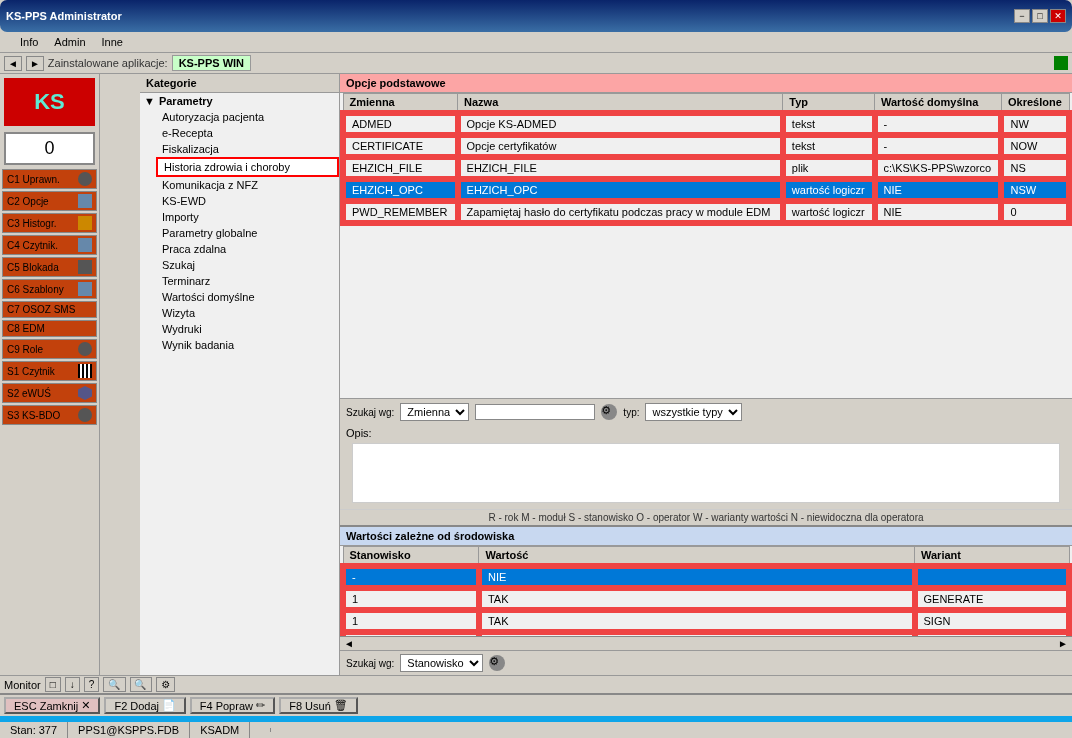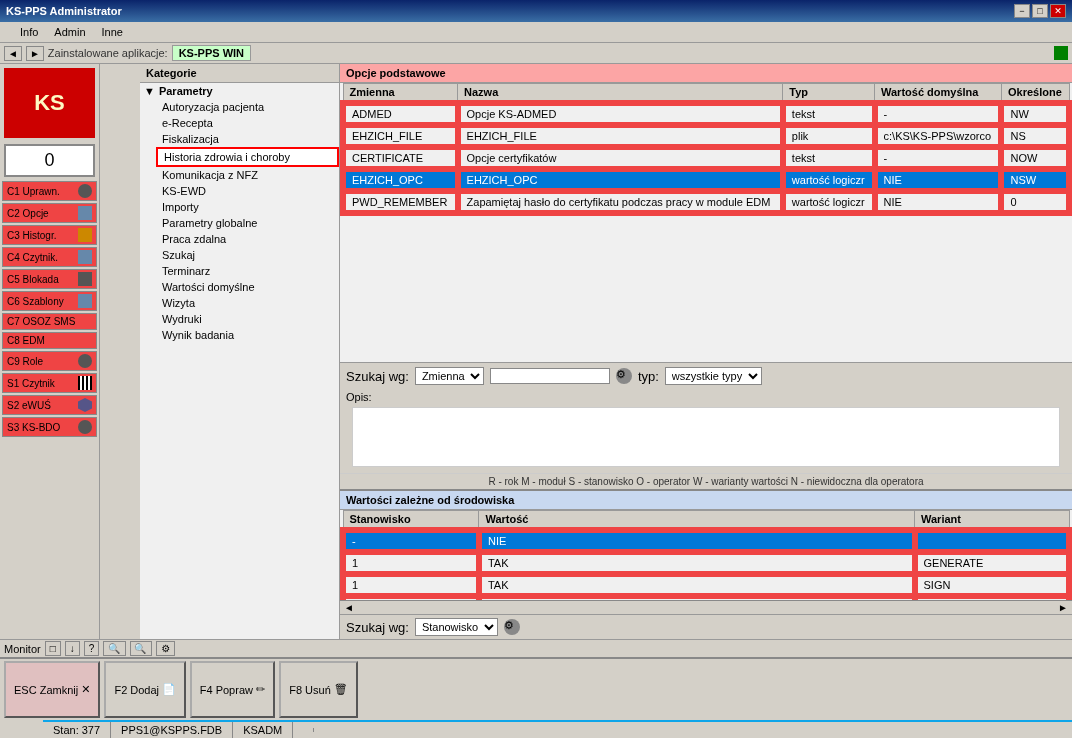--- a/index.html
+++ b/index.html
@@ -5,21 +5,22 @@
     * { box-sizing: border-box; margin: 0; padding: 0; }
     body { font-family: 'Segoe UI', Tahoma, Geneva, Verdana, sans-serif; font-size: 11px; background: #d4d0c8; }
     
     .title-bar {
       background: linear-gradient(to bottom, #0a246a, #3a6ea5);
       color: white;
       padding: 3px 6px;
       display: flex;
       align-items: center;
       justify-content: space-between;
-      height: 22px;
+      height: 32px;
+      border-radius: 7px;
     }
     .title-bar-text { font-size: 11px; font-weight: bold; }
     .title-bar-controls { display: flex; gap: 2px; }
     .title-btn {
       width: 16px; height: 14px;
       background: #d4d0c8;
       border: 1px solid #888;
       font-size: 9px;
       cursor: pointer;
       display: flex; align-items: center; justify-content: center;
@@ -77,48 +78,48 @@
 
     .left-panel {
       width: 100px;
       background: #d4d0c8;
       border-right: 1px solid #999;
       display: flex;
       flex-direction: column;
     }
     .ks-logo {
       background: #c00;
-      color: #fef9c3;
+      color: #5eead4;
       font-size: 22px;
       font-weight: bold;
       text-align: center;
       padding: 8px;
       margin: 4px;
-      height: 70px;
+      height: 48px;
       display: flex;
       align-items: center;
       justify-content: center;
     }
     .counter-box {
       border: 2px solid #888;
       background: white;
       text-align: center;
       font-size: 18px;
       margin: 2px 4px;
       padding: 4px;
     }
     .left-buttons {
       display: flex;
       flex-direction: column;
       gap: 2px;
       padding: 2px;
       flex: 1;
     }
     .left-btn {
-      background: #ef4444;
+      background: #c2410c;
       border: 1px solid #888;
       padding: 2px 4px;
       font-size: 10px;
       cursor: pointer;
       display: flex;
       align-items: center;
       justify-content: space-between;
       text-align: left;
     }
     .btn-icon {
@@ -196,21 +197,21 @@
     tr.selected-blue td { background: #0078d7; color: white; }
 
     .search-bar {
       padding: 4px 6px;
       display: flex;
       align-items: center;
       gap: 6px;
       border-top: 1px solid #999;
       background: #d4d0c8;
     }
-    .search-label { font-size: 13px; }
+    .search-label { font-size: 10px; }
     .search-select {
       font-size: 11px;
       border: 1px solid #888;
       background: white;
       padding: 1px 2px;
     }
     .search-input {
       border: 1px solid #888;
       background: white;
       padding: 1px 4px;
@@ -271,21 +272,21 @@
       background: #d4d0c8;
       display: flex;
       align-items: center;
       gap: 4px;
       padding: 2px 4px;
       border-top: 2px solid #888;
     }
     .footer-btn {
       background: #d4d0c8;
       border: 2px outset #aaa;
-      padding: 20px 8px;
+      padding: 0 8px;
       font-size: 11px;
       cursor: pointer;
       display: flex;
       align-items: center;
       gap: 3px;
     }
     .esc-btn { background: #e0c0c0; }
     .monitor-bar {
       display: flex;
       align-items: center;
@@ -299,23 +300,22 @@
       border: 1px solid #888;
       padding: 1px 4px;
       font-size: 10px;
       cursor: pointer;
     }
 
     .status-bar {
       background: #d4d0c8;
       display: flex;
       align-items: center;
-      border-top: 2px solid #0ea5e9;
-      font-size: 11px;
-      margin-left: 43px;
+      border-top: 6px solid #0ea5e9;
+      font-size: 11px;
     }
     .status-item {
       padding: 2px 10px;
       border-right: 1px solid #888;
     }
 
     .horiz-scroll {
       height: 14px;
       background: #d4d0c8;
       border-top: 1px solid #888;
@@ -455,32 +455,32 @@
           </thead>
           <tbody>
             <tr>
               <td>ADMED</td>
               <td>Opcje KS-ADMED</td>
               <td>tekst</td>
               <td>-</td>
               <td>NW</td>
             </tr>
             <tr>
+              <td>CERTIFICATE</td>
+              <td>Opcje certyfikatów</td>
+              <td>tekst</td>
+              <td>-</td>
+              <td>NOW</td>
+            </tr>
+            <tr>
               <td>EHZICH_FILE</td>
               <td>EHZICH_FILE</td>
               <td>plik</td>
               <td>c:\KS\KS-PPS\wzorco</td>
               <td>NS</td>
-            </tr>
-            <tr>
-              <td>CERTIFICATE</td>
-              <td>Opcje certyfikatów</td>
-              <td>tekst</td>
-              <td>-</td>
-              <td>NOW</td>
             </tr>
             <tr class="selected-blue">
               <td>EHZICH_OPC</td>
               <td>EHZICH_OPC</td>
               <td>wartość logiczr</td>
               <td>NIE</td>
               <td>NSW</td>
             </tr>
             <tr>
               <td>PWD_REMEMBER</td>

